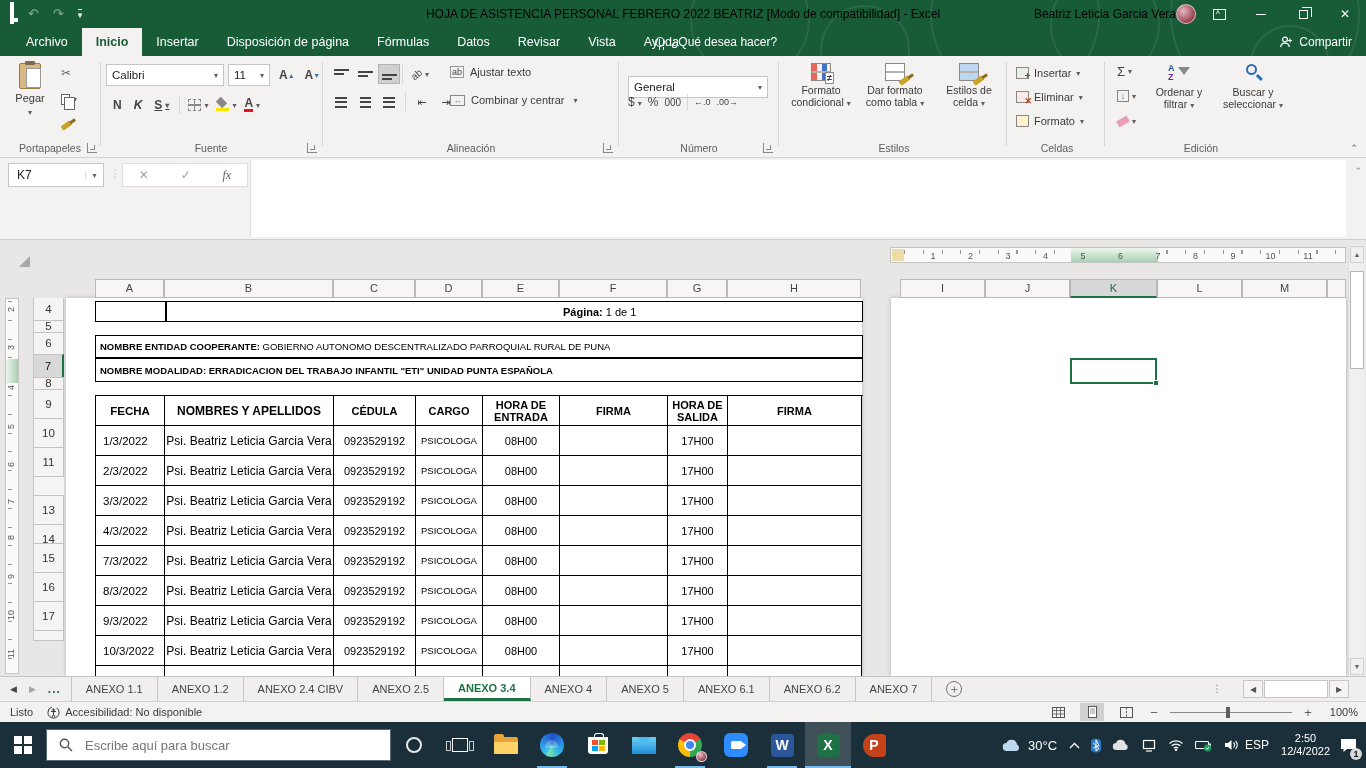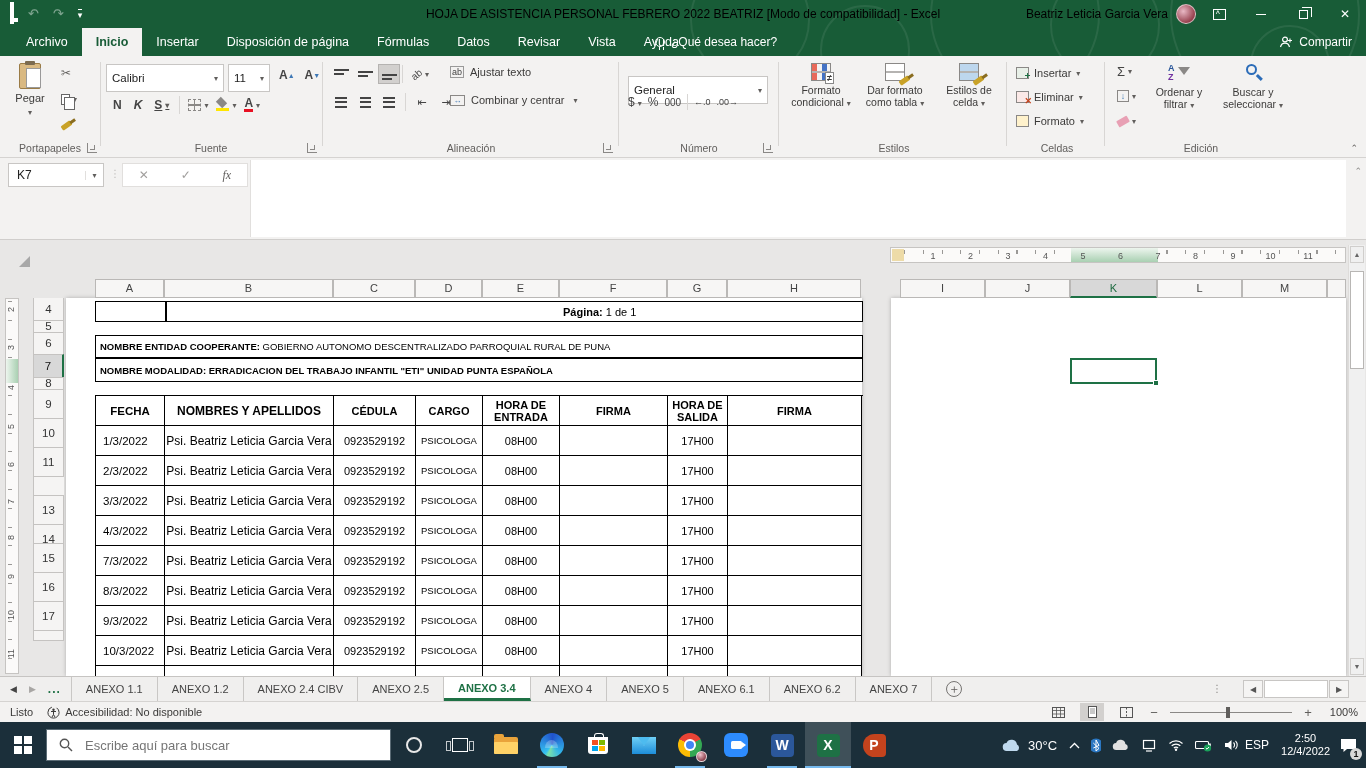--- a/index.html
+++ b/index.html
@@ -11,21 +11,21 @@
   .titlebar{position:absolute;left:0;top:0;width:1366px;height:28px;background:#185C37;color:#fff;}
   .menubar{position:absolute;left:0;top:28px;width:1366px;height:28px;background:#185C37;color:#fff;}
   .swirlwrap{position:absolute;left:0;top:0;width:1366px;height:56px;overflow:hidden;pointer-events:none;}
   .swirl{position:absolute;border:2px solid rgba(255,255,255,.08);border-radius:50%;}
   .qat{position:absolute;left:10px;top:0;height:28px;display:flex;align-items:center;gap:14px;}
   .qic{color:#fff;font-size:13px;line-height:28px;}
   .dim{opacity:.45;}
   .saveic{width:12px;height:12px;border:2px solid #fff;border-top-width:3px;position:relative;}
   .saveic::after{content:"";position:absolute;left:2px;bottom:0;width:4px;height:4px;background:#fff;}
   .wtitle{position:absolute;left:400px;right:400px;top:0;height:28px;text-align:center;font-size:12px;line-height:28px;white-space:nowrap;}
-  .account{position:absolute;right:170px;top:0;height:28px;display:flex;align-items:center;gap:8px;font-size:12px;}
+  .account{position:absolute;right:170px;top:0;height:28px;display:flex;align-items:center;gap:0;font-size:12px;}
   .avatar{width:20px;height:20px;border-radius:50%;background:radial-gradient(circle at 35% 35%,#E8B8C4,#96414E 70%,#5E2730);border:1px solid rgba(255,255,255,.6);}
   .winbtns{position:absolute;right:0;top:0;height:28px;display:flex;}
   .wbtn{width:42px;height:28px;display:flex;align-items:center;justify-content:center;color:#fff;font-size:12px;}
   .minic{width:10px;border-top:1px solid #fff;}
   .restic{width:9px;height:9px;border:1px solid #fff;position:relative;}
   .restic::before{content:"";position:absolute;left:2px;top:-4px;width:9px;height:9px;border:1px solid #fff;border-bottom:none;border-left:none;}
   .ribopt{width:13px;height:11px;border:1px solid #fff;position:relative;}
   .ribopt::after{content:"˄";position:absolute;left:2px;top:-2px;font-size:8px;}
 
   
@@ -49,21 +49,21 @@
   .bigbtn{position:absolute;display:flex;flex-direction:column;align-items:center;gap:3px;padding-top:5px;}
   .biglabel{font-size:11px;color:#3B3A39;text-align:center;line-height:13px;}
   .clipic{width:22px;height:26px;background:#D9B982;border:1px solid #9A7B46;border-radius:2px;position:relative;}
   .clipic::before{content:"";position:absolute;left:5px;top:-3px;width:10px;height:4px;background:#7A6A4F;border-radius:1px;}
   .clipic::after{content:"";position:absolute;left:6px;top:4px;width:13px;height:18px;background:#fff;border:1px solid #999;}
   .sbtn{height:22px;display:flex;align-items:center;padding:0 3px;}
   .ic-copy{width:9px;height:11px;border:1px solid #666;background:#fff;position:relative;}
   .ic-copy::after{content:"";position:absolute;left:2px;top:2px;width:9px;height:11px;border:1px solid #666;background:#fff;}
   .ic-brush{width:11px;height:5px;background:#C9A227;transform:rotate(-35deg);border-radius:1px;position:relative;}
   .ic-brush::after{content:"";position:absolute;right:-5px;top:1px;width:6px;height:3px;background:#8A6D1F;}
-  .combo{background:#fff;border:1px solid #C8C6C4;height:28px;display:flex;align-items:center;justify-content:space-between;padding:0 5px;font-size:11.5px;color:#222;}
+  .combo{background:#fff;border:1px solid #C8C6C4;height:22px;display:flex;align-items:center;justify-content:space-between;padding:0 5px;font-size:11.5px;color:#222;}
   .fontbtn{font-size:12px;font-weight:bold;color:#444;padding:0 5px;height:22px;display:flex;align-items:center;}
   .alico{width:15px;height:11px;}
   .albtn{width:22px;height:20px;display:flex;align-items:center;justify-content:center;}
   .albtn.sel{background:#D2D0CE;border:1px solid #B5B3B1;}
   .mini{font-size:11px;color:#444;}
   .stybtn{position:absolute;top:4px;width:74px;display:flex;flex-direction:column;align-items:center;gap:3px;padding-top:3px;text-align:center;}
   .stylab{font-size:10.5px;line-height:12px;color:#3B3A39;}
   .mgrid{width:20px;height:18px;border:1px solid #8A8886;background:
      linear-gradient(#fff,#fff);position:relative;}
   .mgrid::before{content:"";position:absolute;inset:0;background:

